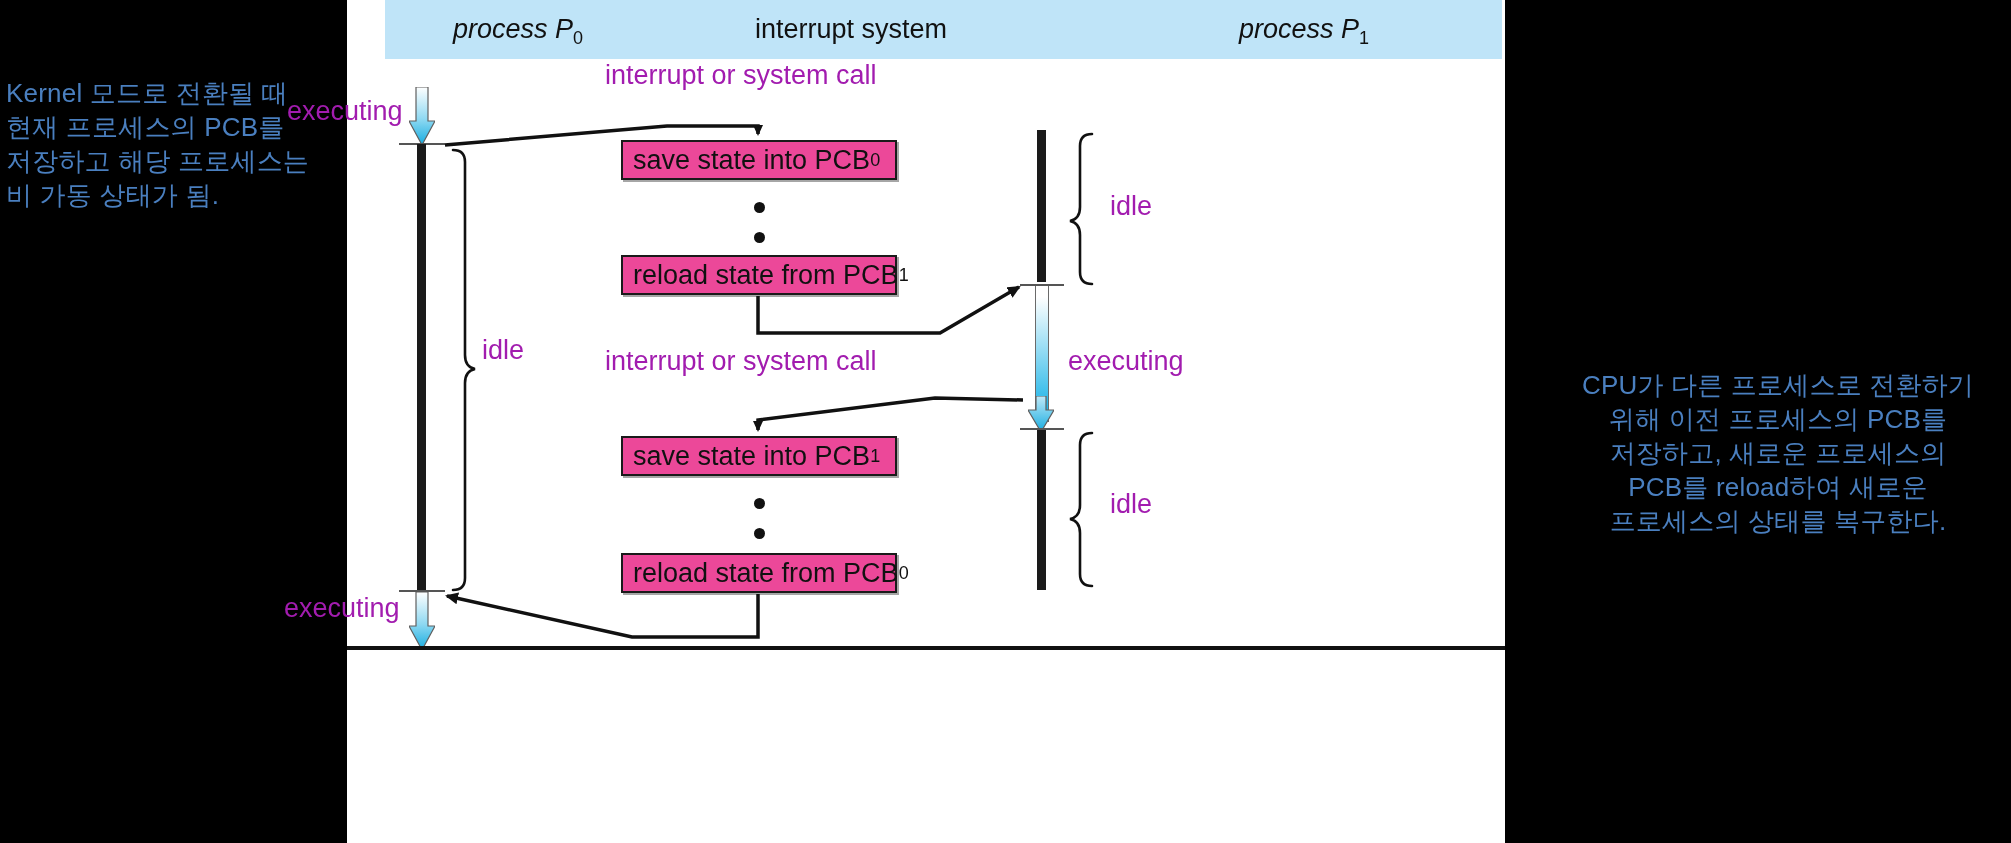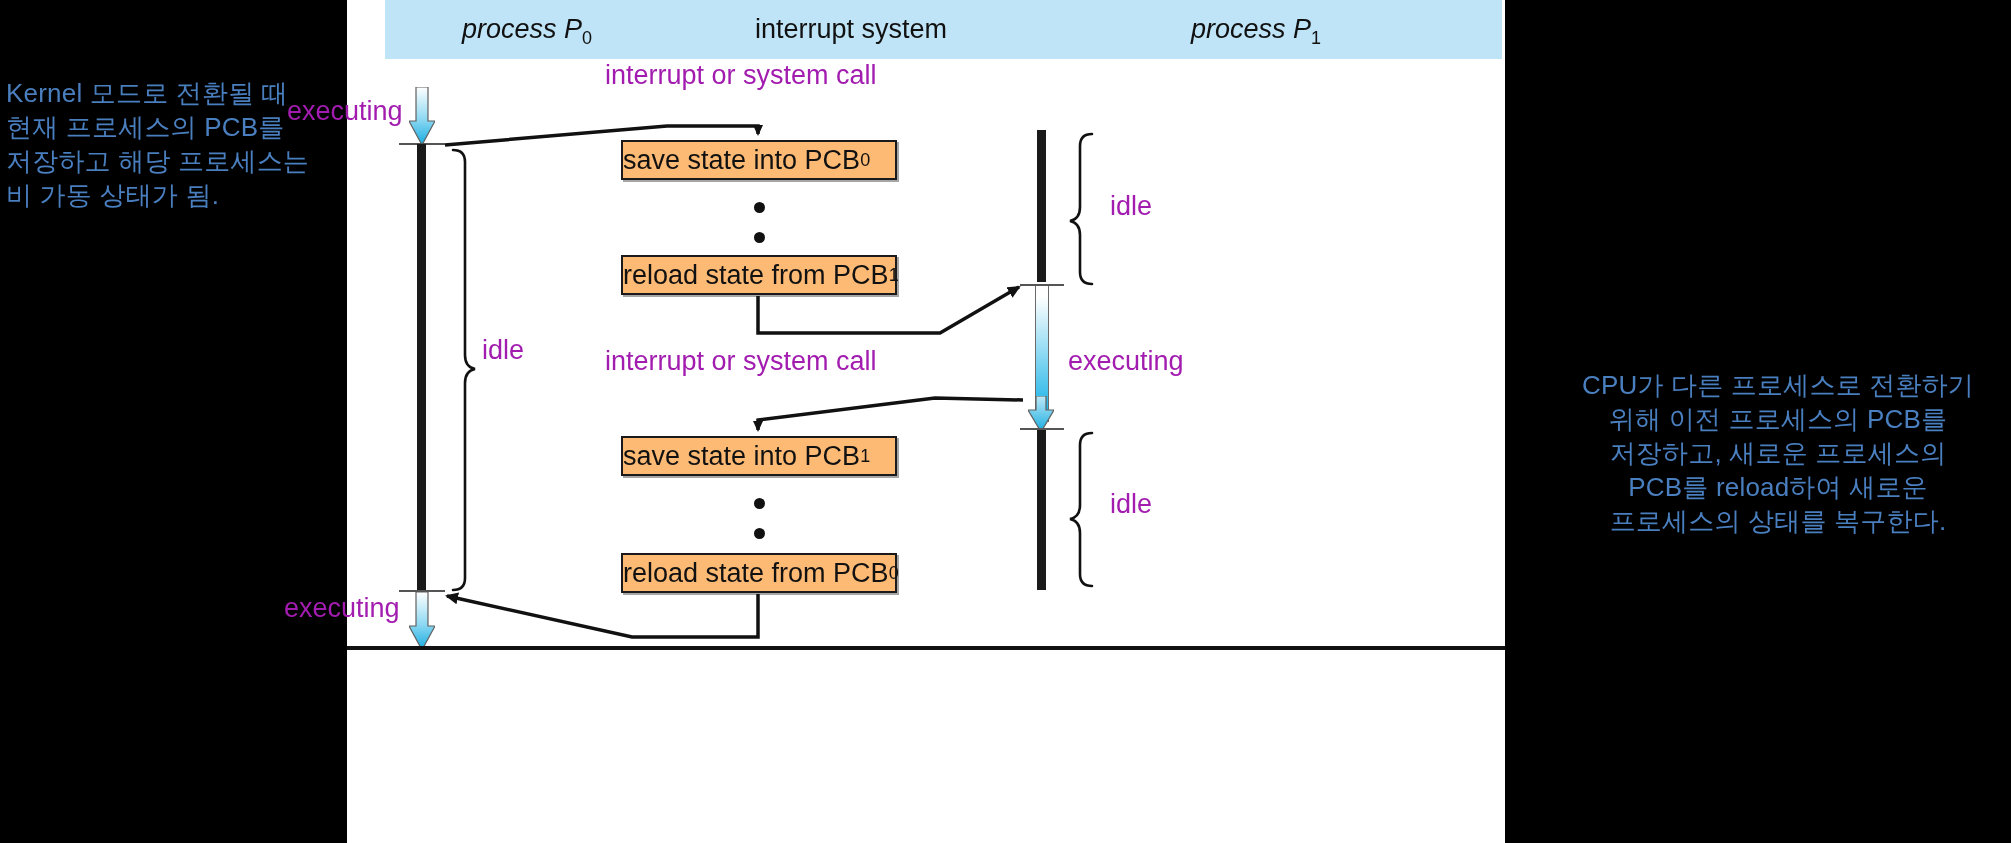--- a/index.html
+++ b/index.html
@@ -59,43 +59,43 @@
   .header-label {
     position: absolute;
     top: 14px;
     font-size: 27px;
     color: #111;
     white-space: nowrap;
   }
   .header-label i { font-style: italic; }
   .header-label sub { font-size: 18px; font-style: normal; }
 
-  #hdr-p0 { left: 77px; }
+  #hdr-p0 { left: 68px; }
   #hdr-os { left: 370px; }
-  #hdr-p1 { left: 806px; }
+  #hdr-p1 { left: 854px; }
 
   
   .txt {
     position: absolute;
     font-size: 27px;
     color: #a21caf;
     white-space: nowrap;
   }
 
   
   .pcb-box {
     position: absolute;
-    background: #fdba74;
+    background: #ec4899;
     border: 2px solid #1a1a1a;
     box-shadow: 2px 2px 0 rgba(0,0,0,0.35);
     font-size: 27px;
     color: #111;
     display: flex;
     align-items: center;
-    padding-left: 0;
+    padding-left: 10px;
     box-sizing: border-box;
     white-space: nowrap;
   }
   .pcb-box sub { font-size: 18px; }
 
   
   .dot {
     position: absolute;
     width: 11px;
     height: 11px;

